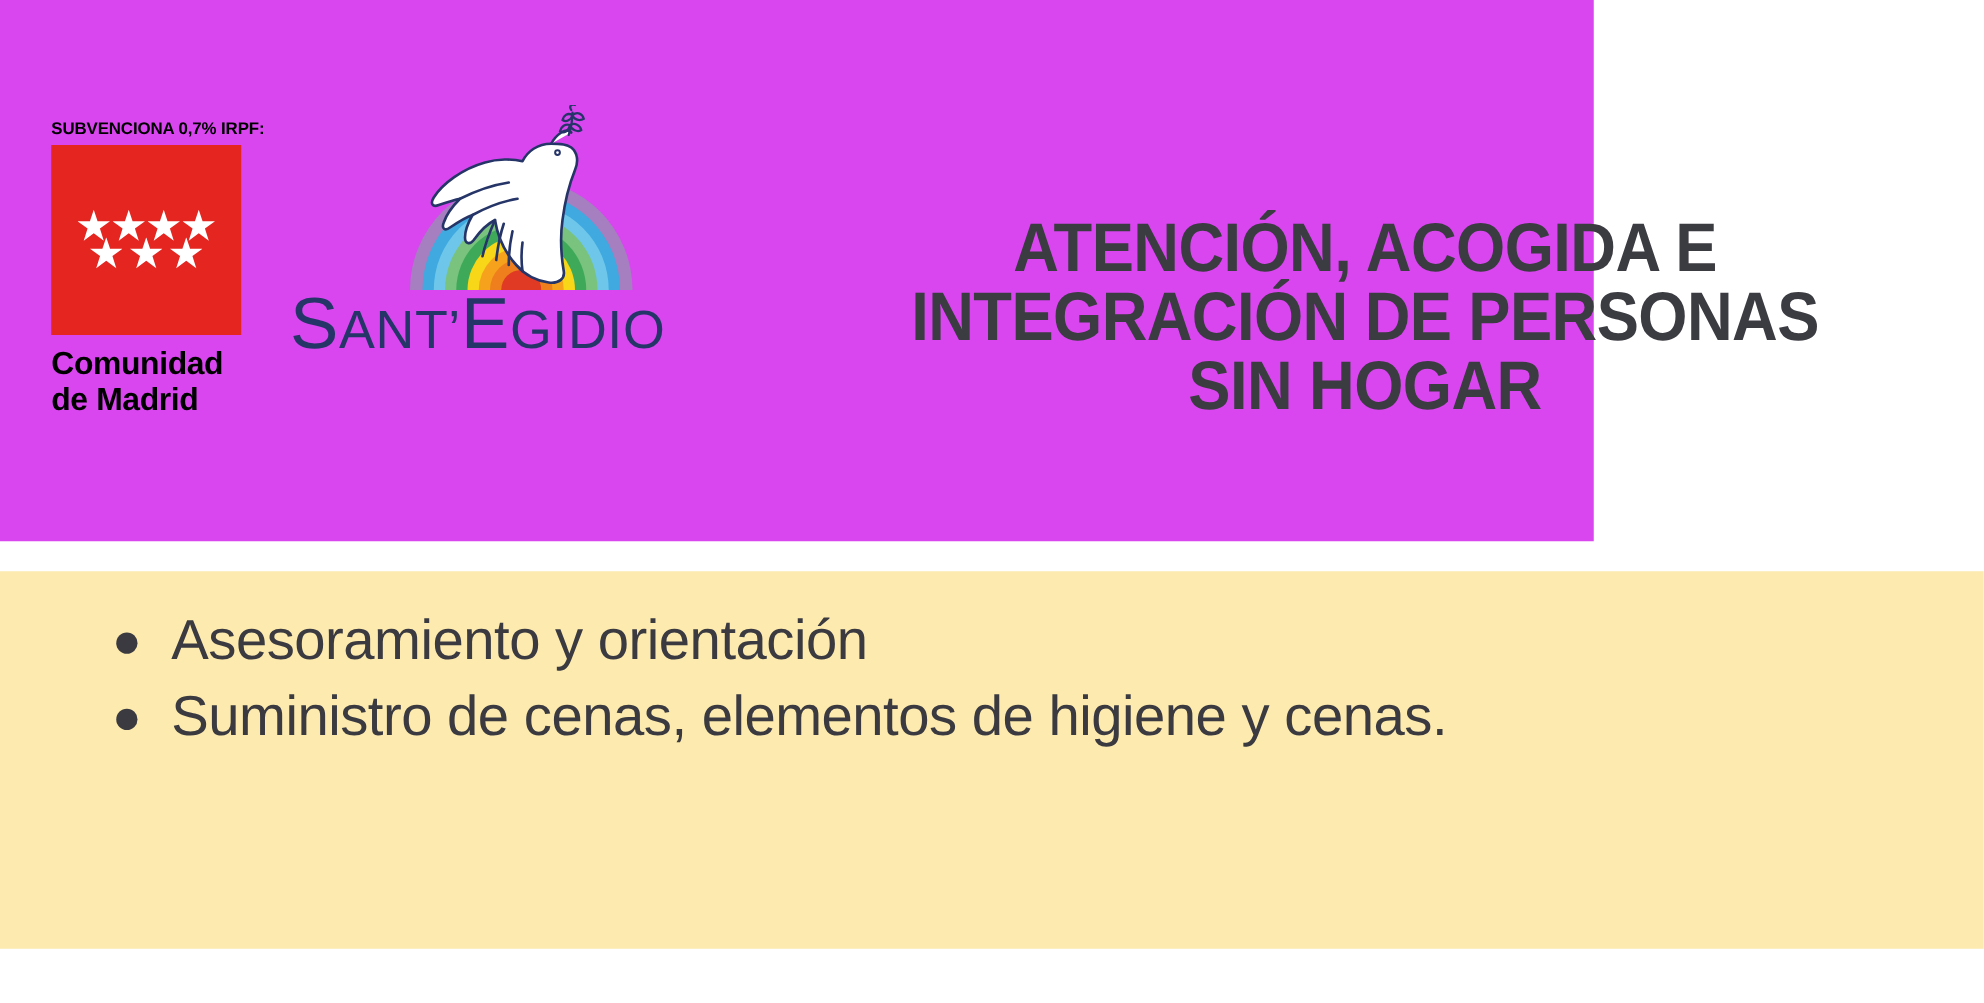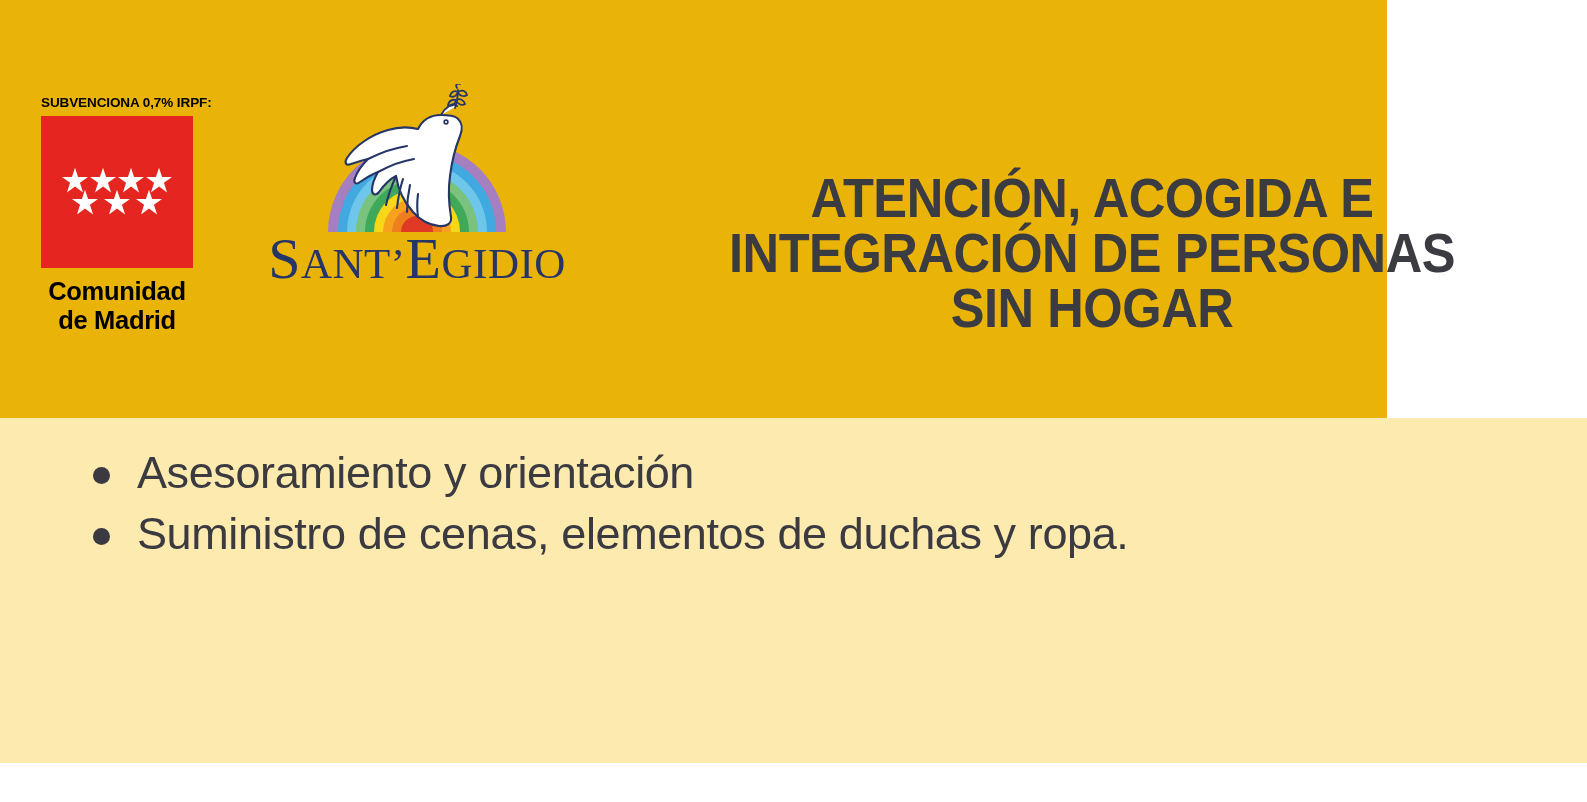--- a/index.html
+++ b/index.html
@@ -12,23 +12,23 @@
     height: 802px;
     position: relative;
     overflow: hidden;
     font-family: "Liberation Sans", sans-serif;
   }
 
   
   #header {
     position: absolute;
     left: 0; top: 0;
-    width: 1387px;
+    width: 1275px;
     height: 433px;
-    background: #eab308;
+    background: #d946ef;
   }
 
   
   #madrid-logo {
     position: absolute;
     left: 41px;
     top: 96px;
     width: 175px;
     text-align: center;
   }
@@ -72,21 +72,21 @@
   }
   #madrid-name {
     margin-top: 9px;
     font-family: "Liberation Sans", sans-serif;
     font-weight: bold;
     font-size: 25.5px;
     line-height: 1.16;
     color: #000000;
     letter-spacing: -0.3px;
     width: 152px;
-    text-align: center;
+    text-align: left;
   }
 
   
   #santegidio-logo {
     position: absolute;
     left: 232px;
     top: 84px;
     width: 370px;
     height: 215px;
   }
@@ -95,22 +95,21 @@
     left: 78px;
     top: 0;
     width: 215px;
     height: 150px;
   }
   #santegidio-wordmark {
     position: absolute;
     left: 0;
     top: 146px;
     width: 370px;
-    text-align: center;
-    font-family: Liberation Serif, serif;
+    font-family: Liberation Sans, sans-serif;
     font-size: 58px;
     line-height: 1;
     color: #263568;
     letter-spacing: 0.5px;
     white-space: nowrap;
   }
   #santegidio-wordmark .small {
     font-size: 43px;
   }
 
@@ -129,23 +128,23 @@
     color: #3b3b42;
     transform: scaleX(0.92);
     transform-origin: center top;
   }
   #headline .hl-line { display: block; white-space: nowrap; }
 
   
   #services-panel {
     position: absolute;
     left: 0;
-    top: 418px;
+    top: 457px;
     width: 1587px;
-    height: 345px;
+    height: 302px;
     background: #fceaae;
   }
   #services-list {
     list-style: none;
     margin: 0;
     padding: 28px 0 0 0;
   }
   .service-item {
     position: relative;
     padding-left: 137px;
@@ -257,18 +256,18 @@
 </div>
 
 <div id="services-panel">
   <ul id="services-list">
     <li class="service-item">
       <span class="bullet"></span>
       <span class="service-text">Asesoramiento y orientación</span>
     </li>
     <li class="service-item">
       <span class="bullet"></span>
-      <span class="service-text">Suministro de cenas, elementos de duchas y ropa.</span>
+      <span class="service-text">Suministro de cenas, elementos de higiene y cenas.</span>
     </li>
   </ul>
 </div>
 
 <div id="footer-strip"></div>
 
 </body></html>

